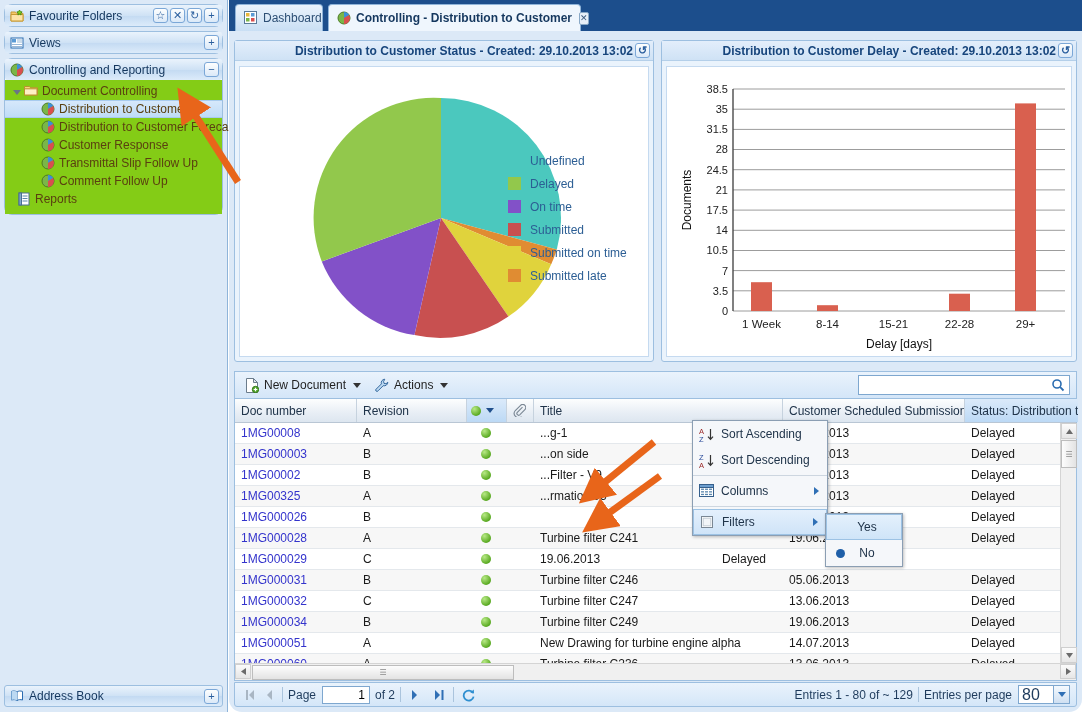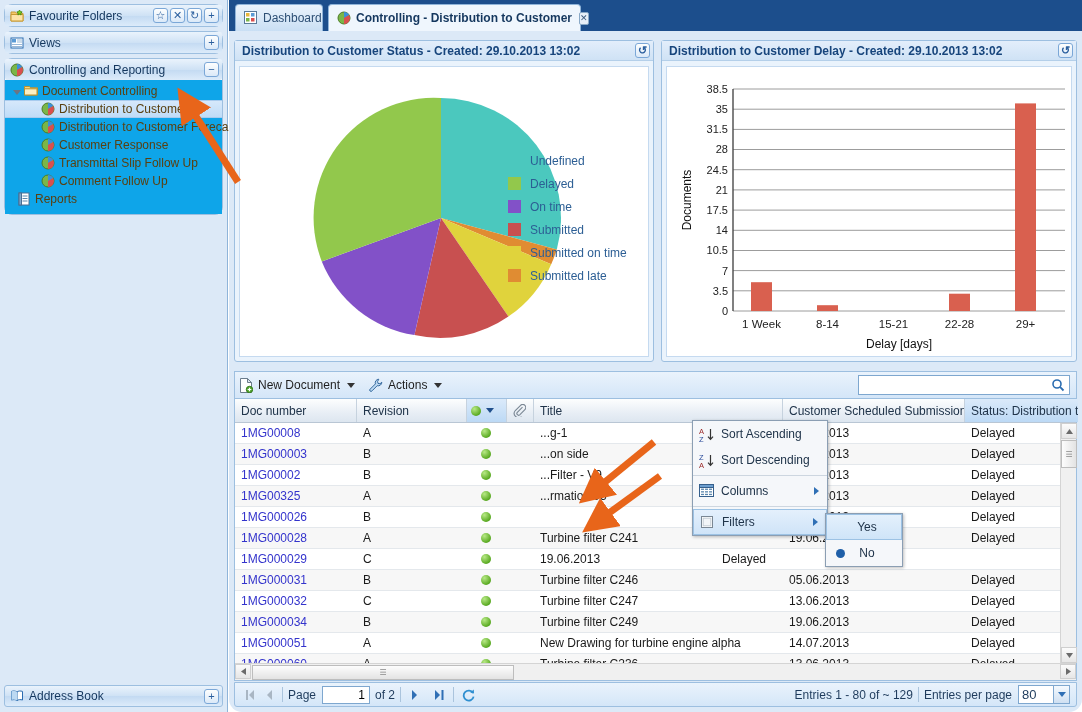--- a/index.html
+++ b/index.html
@@ -34,21 +34,21 @@
     font-size: 12px; color: #14375e;
   }
   .sb-head .lbl { flex: 1; margin-left: 5px; white-space: nowrap; }
   .sq-btn {
     width: 15px; height: 15px; margin-left: 2px;
     border: 1px solid #7ba7d7; border-radius: 3px;
     background: linear-gradient(to bottom,#fdfefe,#dbe9f8);
     display: flex; align-items: center; justify-content: center;
     font-size: 11px; line-height: 1; color: #2b5f9e;
   }
-  .sb-body { background: #0ea5e9; }
+  .sb-body { background: #84cc16; }
   .tree { padding: 2px 0 6px 0; }
   .tnode {
     height: 18px; display: flex; align-items: center;
     padding-left: 8px; font-size: 12px; white-space: nowrap;
     color: #5a4010;
   }
   .tnode.lvl2 { padding-left: 12px; }
   .tnode.lvl3 { padding-left: 36px; }
   .tnode.sel {
     background: linear-gradient(to bottom,#d6e8fb,#bfdcf7);
@@ -111,37 +111,37 @@
   .chart-panel {
     position: absolute; top: 40px; height: 322px;
     background: #eaf3fc; border: 1px solid #9dbfe0; border-radius: 3px;
   }
   #panel-pie { left: 5px; width: 420px; }
   #panel-bar { left: 432px; width: 416px; }
   .cp-head {
     height: 20px; display: flex; align-items: center; padding: 0 3px 0 7px;
     background: linear-gradient(to bottom,#e3eefb,#cfe2f5);
     border-bottom: 1px solid #b4cfe9;
-    font-weight: bold; font-size: 12px; color: #17457c;
+    font-weight: bold; font-size: 12px; color: #17457c; text-align: right;
   }
   .cp-head .lbl { flex: 1; }
   .cp-body { position: absolute; left: 4px; right: 4px; top: 25px; bottom: 4px;
     background: #fff; border: 1px solid #c5daf0; }
 
   .legend { position: absolute; left: 268px; top: 82px; }
   .leg-row { display: flex; align-items: center; height: 23px; }
   .leg-sw { width: 13px; height: 13px; margin-right: 9px; }
   .leg-txt { font-size: 12px; color: #2c5e94; }
 
   
   #gridtoolbar {
     position: absolute; left: 5px; top: 371px; width: 843px; height: 27px;
     background: linear-gradient(to bottom,#eaf3fc,#d4e6f8);
     border: 1px solid #9dbfe0; border-bottom: none;
-    display: flex; align-items: center; 
+    display: flex; align-items: center; padding-left: 6px;
   }
   .tbtn { display: flex; align-items: center; height: 22px; padding: 0 4px; font-size: 12px; color: #1f1f1f; }
   .tbtn .lbl { margin-left: 5px; }
   .caret { width:0;height:0;border-left:4px solid transparent;border-right:4px solid transparent;
            border-top:5px solid #333; margin-left:7px; }
   #search-wrap {
     position: absolute; right: 6px; top: 3px; width: 212px; height: 20px;
     background: #fff; border: 1px solid #7ea7cf;
     display: flex; align-items: center;
   }
@@ -194,21 +194,21 @@
     display: flex; align-items: center; padding: 0 6px; font-size: 12px; color: #1e3b5c;
   }
   .pg-btn { width: 18px; height: 18px; display:flex;align-items:center;justify-content:center;
             color:#2f6fb5; font-size: 11px; }
   .pg-btn.dis { color: #a9b6c3; }
   #page-input { width: 48px; height: 18px; border: 1px solid #7ea7cf; background: #fff;
     text-align: right; padding-right: 4px; font-size: 12px; font-family: "Liberation Sans", sans-serif;
     outline: none; }
   .divider { width: 1px; height: 15px; background: #aac4dd; margin: 0 5px; }
   #epp-select { width: 36px; height: 19px; border: 1px solid #7ea7cf; background: #fff;
-    display: flex; align-items: center; padding-left: 3px; font-size: 13px; }
+    display: flex; align-items: center; padding-left: 3px; font-size: 16px; }
   #epp-arrow { width: 16px; height: 19px; border: 1px solid #7ea7cf; border-left: none;
     background: linear-gradient(to bottom,#f4f9fe,#cfe0f2);
     display: flex; align-items: center; justify-content: center; }
 
   
   #ctxmenu {
     position: absolute; left: 463px; top: 420px; width: 136px;
     background: #f5f7fa; border: 1px solid #8b9eb3; box-shadow: 1px 1px 3px rgba(0,0,0,.25);
     z-index: 40;
   }

